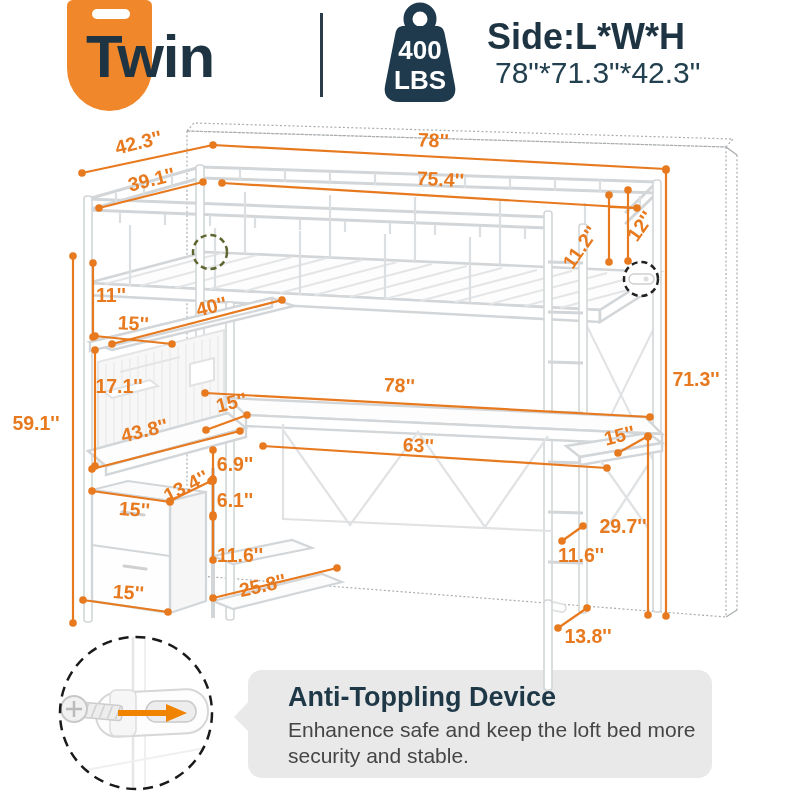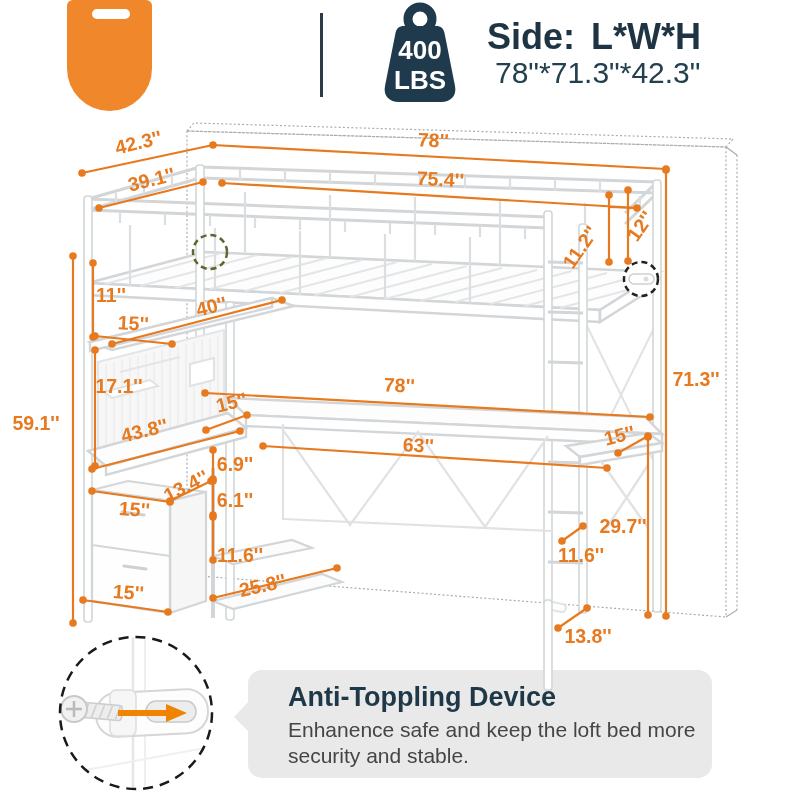--- a/index.html
+++ b/index.html
@@ -10,34 +10,35 @@
   .hdr{position:absolute;left:0;top:0;width:800px;height:115px;z-index:3;}
   .logo-shape{position:absolute;left:67px;top:0;width:85px;height:111px;
     background:#F0872B;border-radius:6px 6px 44px 44px;}
   .logo-bar{position:absolute;left:92px;top:9px;width:38px;height:10px;background:#ffffff;border-radius:5px;}
   .size-badge{position:absolute;left:86px;top:26px;font-size:60px;line-height:62px;font-weight:bold;
     color:#1E3443;letter-spacing:-1px;}
   .hdr-divider{position:absolute;left:320px;top:13px;width:3px;height:84px;background:#2A3B4A;}
   .weight-icon{position:absolute;left:381px;top:2px;width:78px;height:102px;}
   .weight-num{font:bold 26px "Liberation Sans",sans-serif;fill:#ffffff;}
   .side-line1{position:absolute;left:487px;top:16px;font-size:36px;font-weight:bold;color:#1E3443;white-space:nowrap;}
-  .side-line1 .formula{margin-left:16px;text-align:center;}
+  .side-line1 .formula{text-align:center;}
   .side-line2{position:absolute;left:495px;top:56px;font-size:30px;color:#22404F;white-space:nowrap;}
   svg.diagram{position:absolute;left:0;top:0;z-index:1;pointer-events:none;}
   
   .dim{font:bold 19.5px "Liberation Sans",sans-serif;fill:#E7791E;text-anchor:middle;}
   .co-title{font:bold 27px "Liberation Sans",sans-serif;fill:#1E3847;}
   .co-body{font:21px "Liberation Sans",sans-serif;fill:#454545;}
 </style>
 </head>
 <body>
 
 <div class="hdr">
   <div class="logo-shape"></div>
   <div class="logo-bar"></div>
+  <div class="size-badge">Twin</div>
   <div class="hdr-divider"></div>
   <svg class="weight-icon" viewBox="0 0 78 102">
     <circle cx="39" cy="17" r="12" fill="none" stroke="#1E3A4C" stroke-width="9"></circle>
     <path d="M23,24 L55,24 C60,24 62.5,26.5 63.5,31 L74,84 C76,94 69.5,100 60,100 L18,100 C8.5,100 2,94 4,84 L14.5,31 C15.5,26.5 18,24 23,24 Z" fill="#1E3A4C"></path>
     <text class="weight-num" x="39" y="57" text-anchor="middle">400</text>
     <text class="weight-num" x="39" y="87" text-anchor="middle">LBS</text>
   </svg>
   <div class="side-line1">
     <span>Side:</span><span class="formula">L*W*H</span>
   </div>

